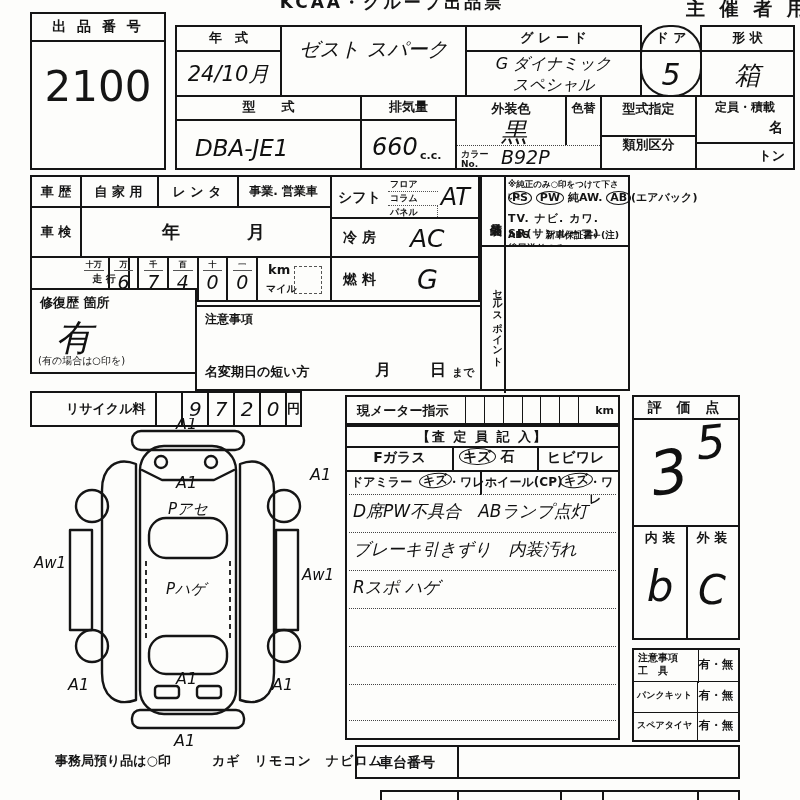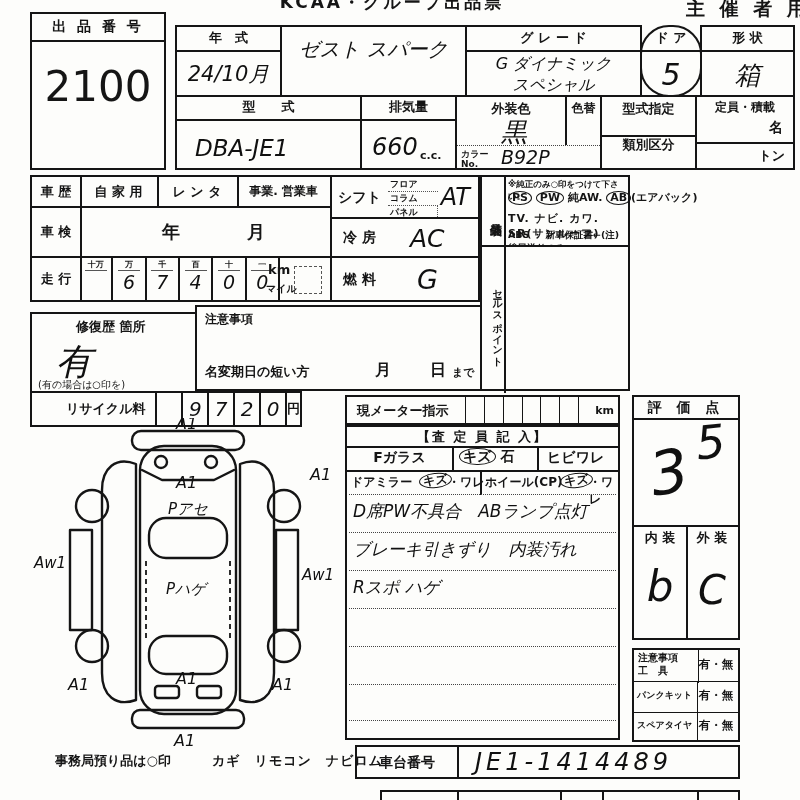--- a/index.html
+++ b/index.html
@@ -89,22 +89,22 @@
   <div class="bold ctr" style="position:absolute;left:205px;width:93px;line-height:29px;font-size:12px;height:100%;">事業. 営業車</div>
 </div>
 
 <div class="box" style="left:30px;top:206px;width:302px;height:52px;">
   <div class="bold" style="position:absolute;left:0;top:0;width:48px;height:100%;border-right:2px solid #151515;text-align:center;line-height:48px;font-size:13px;">車 検</div>
   <span class="bold" style="position:absolute;left:130px;top:12px;font-size:18px;">年</span>
   <span class="bold" style="position:absolute;left:215px;top:12px;font-size:18px;">月</span>
 </div>
 
 <div class="box" style="left:30px;top:256px;width:302px;height:46px;">
-  <div class="bold" style="position:absolute;left:0;top:0;width:48px;height:100%;border-right:2px solid #151515;text-align:center;line-height:42px;font-size:13px;">走 行</div>
-  <div style="position:absolute;left:48px;top:0;width:200px;height:100%;display:flex;">
+  <div class="bold" style="position:absolute;left:0;top:0;width:48px;height:100%;border-right:2px solid #151515;text-align:center;line-height:42px;font-size:10px;padding-left:48px;">走 行</div>
+  <div style="position:absolute;left:48px;top:0;width:178px;height:100%;display:flex;">
     <div style="flex:1;border-right:2px solid #151515;position:relative;">
       <div class="ctr" style="font-size:8px;font-weight:bold;border-bottom:1px solid #555;width:70%;margin:1px auto 0;">十万</div>
       <div class="ctr hw" style="font-size:19px;"></div>
     </div>
     <div style="flex:1;border-right:2px solid #151515;position:relative;">
       <div class="ctr" style="font-size:8px;font-weight:bold;border-bottom:1px solid #555;width:70%;margin:1px auto 0;">万</div>
       <div class="ctr hw" style="font-size:19px;">6</div>
     </div>
     <div style="flex:1;border-right:2px solid #151515;position:relative;">
       <div class="ctr" style="font-size:8px;font-weight:bold;border-bottom:1px solid #555;width:70%;margin:1px auto 0;">千</div>
@@ -139,21 +139,21 @@
 </div>
 <div class="box" style="left:330px;top:217px;width:150px;height:41px;">
   <div class="bold" style="position:absolute;left:0;top:0;width:55px;height:100%;text-align:center;line-height:37px;font-size:14px;">冷 房</div>
   <div class="hw" style="position:absolute;left:78px;top:5px;font-size:25px;">AC</div>
 </div>
 <div class="box" style="left:330px;top:256px;width:150px;height:46px;">
   <div class="bold" style="position:absolute;left:0;top:0;width:55px;height:100%;text-align:center;line-height:42px;font-size:14px;">燃 料</div>
   <div class="hw" style="position:absolute;left:85px;top:6px;font-size:27px;">G</div>
 </div>
 
-<div class="box" style="left:30px;top:312px;width:167px;height:86px;padding-left:36px;">
+<div class="box" style="left:30px;top:288px;width:167px;height:86px;">
   <div class="bold" style="margin:4px 0 0 8px;font-size:13px;">修復歴 箇所</div>
   <div class="hw" style="position:absolute;left:24px;top:24px;font-size:36px;">有</div>
   <div style="position:absolute;left:6px;bottom:4px;font-size:10px;">(有の場合は○印を)</div>
 </div>
 <div class="box" style="left:195px;top:305px;width:287px;height:86px;">
   <div class="bold" style="margin:4px 0 0 8px;font-size:12px;">注意事項</div>
   <span class="bold" style="position:absolute;left:8px;bottom:8px;font-size:13px;">名変期日の短い方</span>
   <span class="bold" style="position:absolute;left:178px;bottom:8px;font-size:16px;">月</span>
   <span class="bold" style="position:absolute;left:233px;bottom:8px;font-size:16px;">日</span>
   <span style="position:absolute;left:255px;bottom:9px;font-size:11px;font-weight:bold;">まで</span>
@@ -258,21 +258,20 @@
     <div class="bold ctr" style="position:absolute;left:60px;top:0;width:44px;line-height:29px;font-size:11.5px;">有・無</div>
   </div>
   <div style="position:absolute;left:0;top:62px;width:100%;height:29px;">
     <div class="bold" style="position:absolute;left:0;top:0;width:60px;height:100%;border-right:1.6px solid #151515;font-size:9px;line-height:27px;padding-left:3px;">スペアタイヤ</div>
     <div class="bold ctr" style="position:absolute;left:60px;top:0;width:44px;line-height:27px;font-size:11.5px;">有・無</div>
   </div>
 </div>
 
 <div class="box" style="left:355px;top:745px;width:385px;height:34px;">
   <div class="bold ctr" style="position:absolute;left:0;top:0;width:100px;height:100%;border-right:2px solid #151515;line-height:30px;font-size:14px;">車台番号</div>
-  <div class="hw" style="position:absolute;left:118px;top:0;font-size:24px;letter-spacing:4px;line-height:31px;">JE1-1414489</div>
 </div>
 
 <div class="box" style="left:380px;top:790px;width:360px;height:16px;">
   <div class="vdiv" style="left:75px;top:0;width:1.6px;height:100%;"></div>
   <div class="vdiv" style="left:178px;top:0;width:1.6px;height:100%;"></div>
   <div class="vdiv" style="left:220px;top:0;width:1.6px;height:100%;"></div>
   <div class="vdiv" style="left:315px;top:0;width:1.6px;height:100%;"></div>
 </div>
 
 <div class="abs bold" style="left:55px;top:752px;font-size:13px;">事務局預り品は○印</div>

